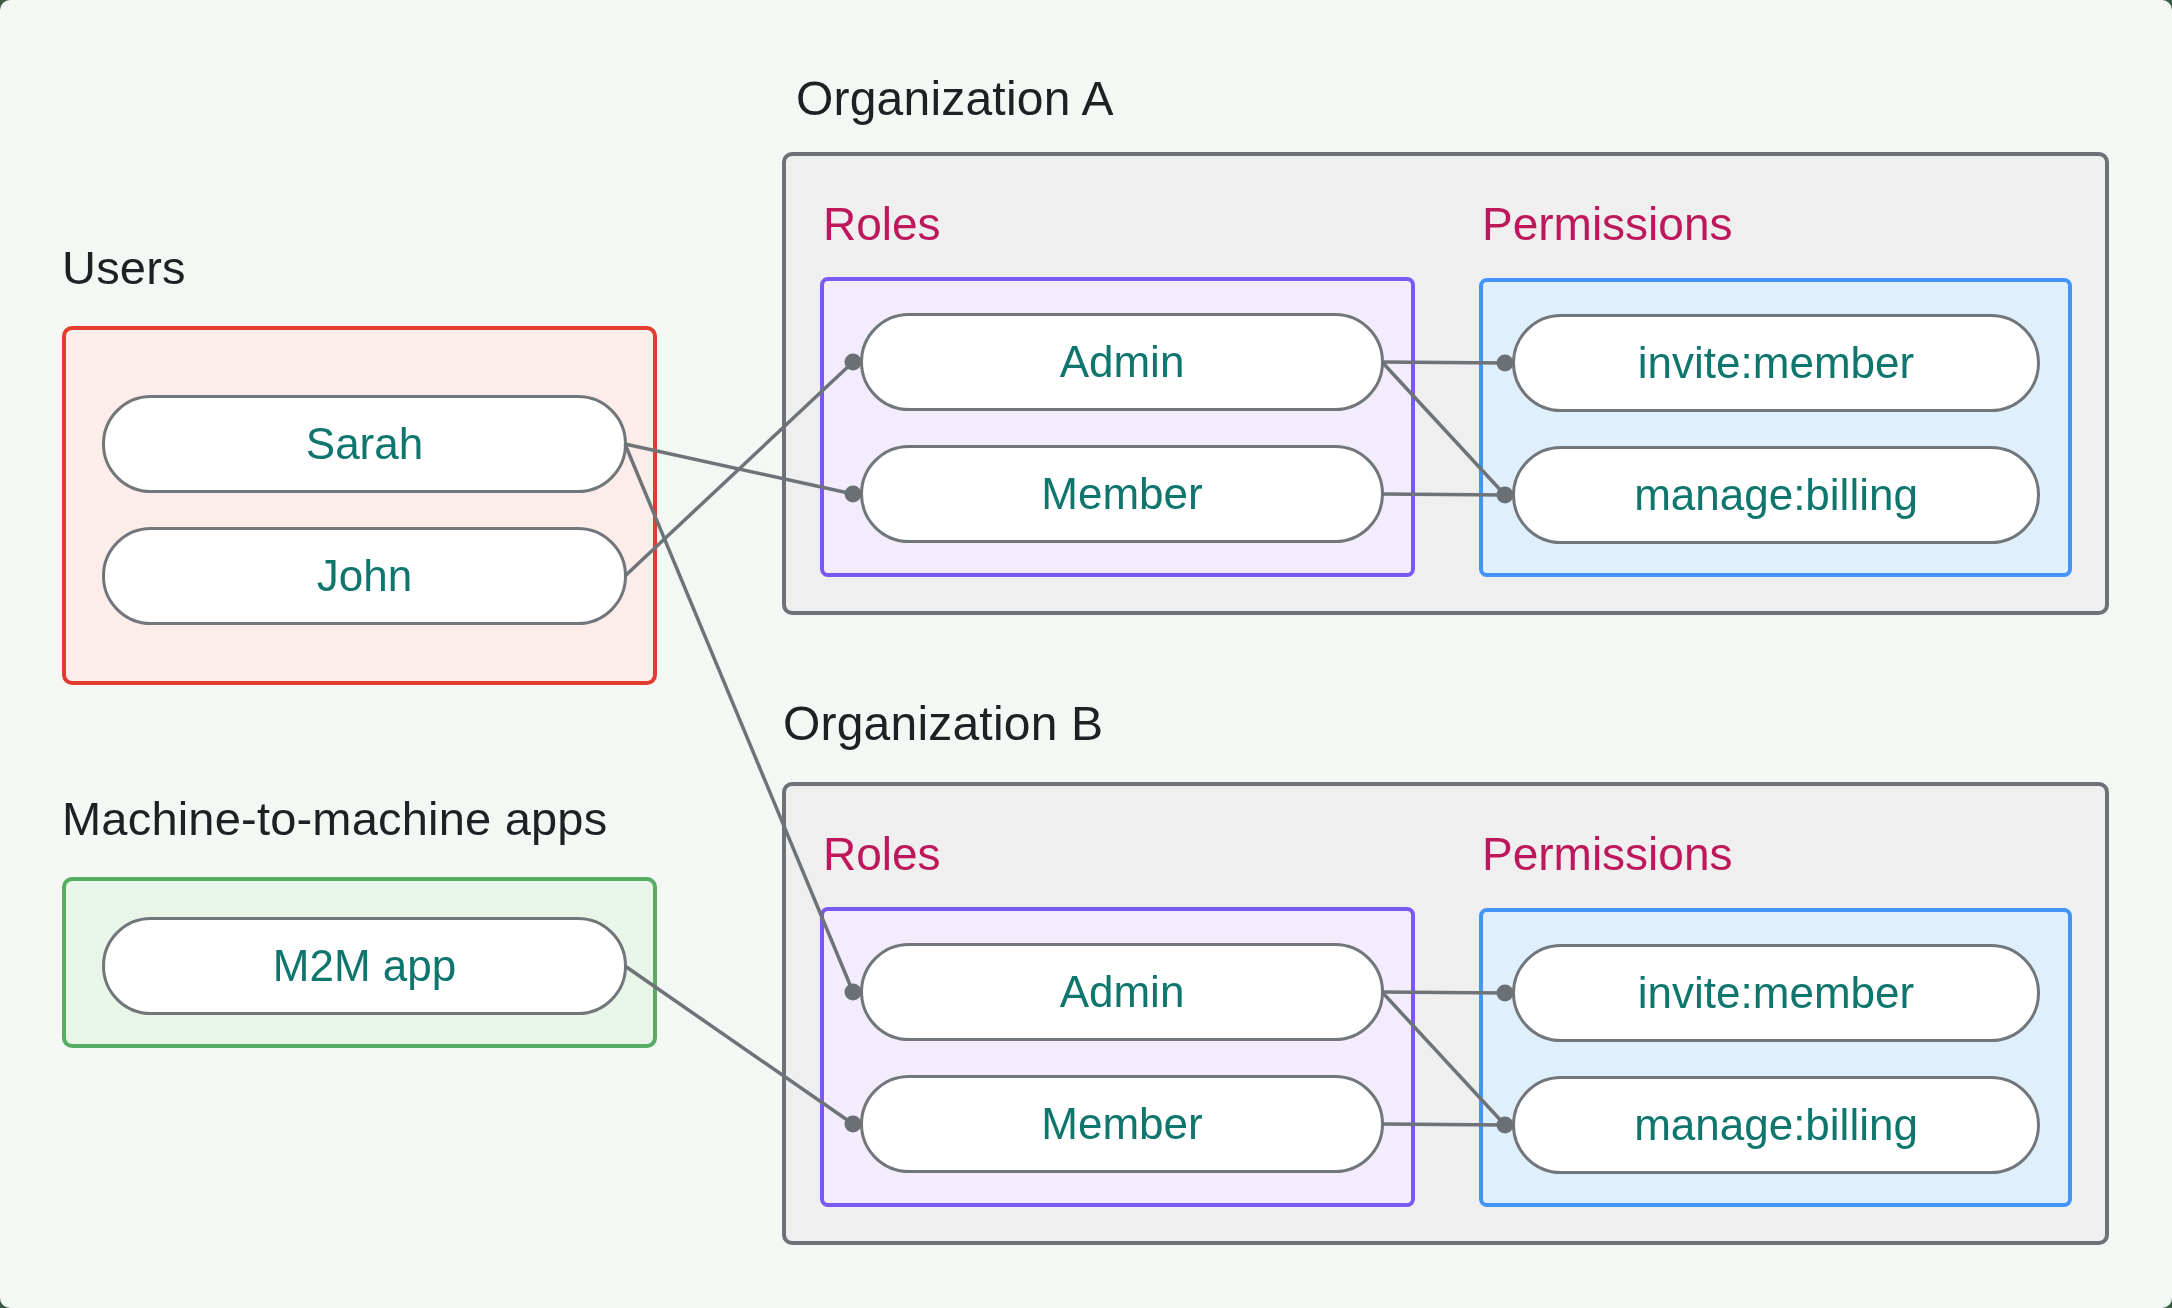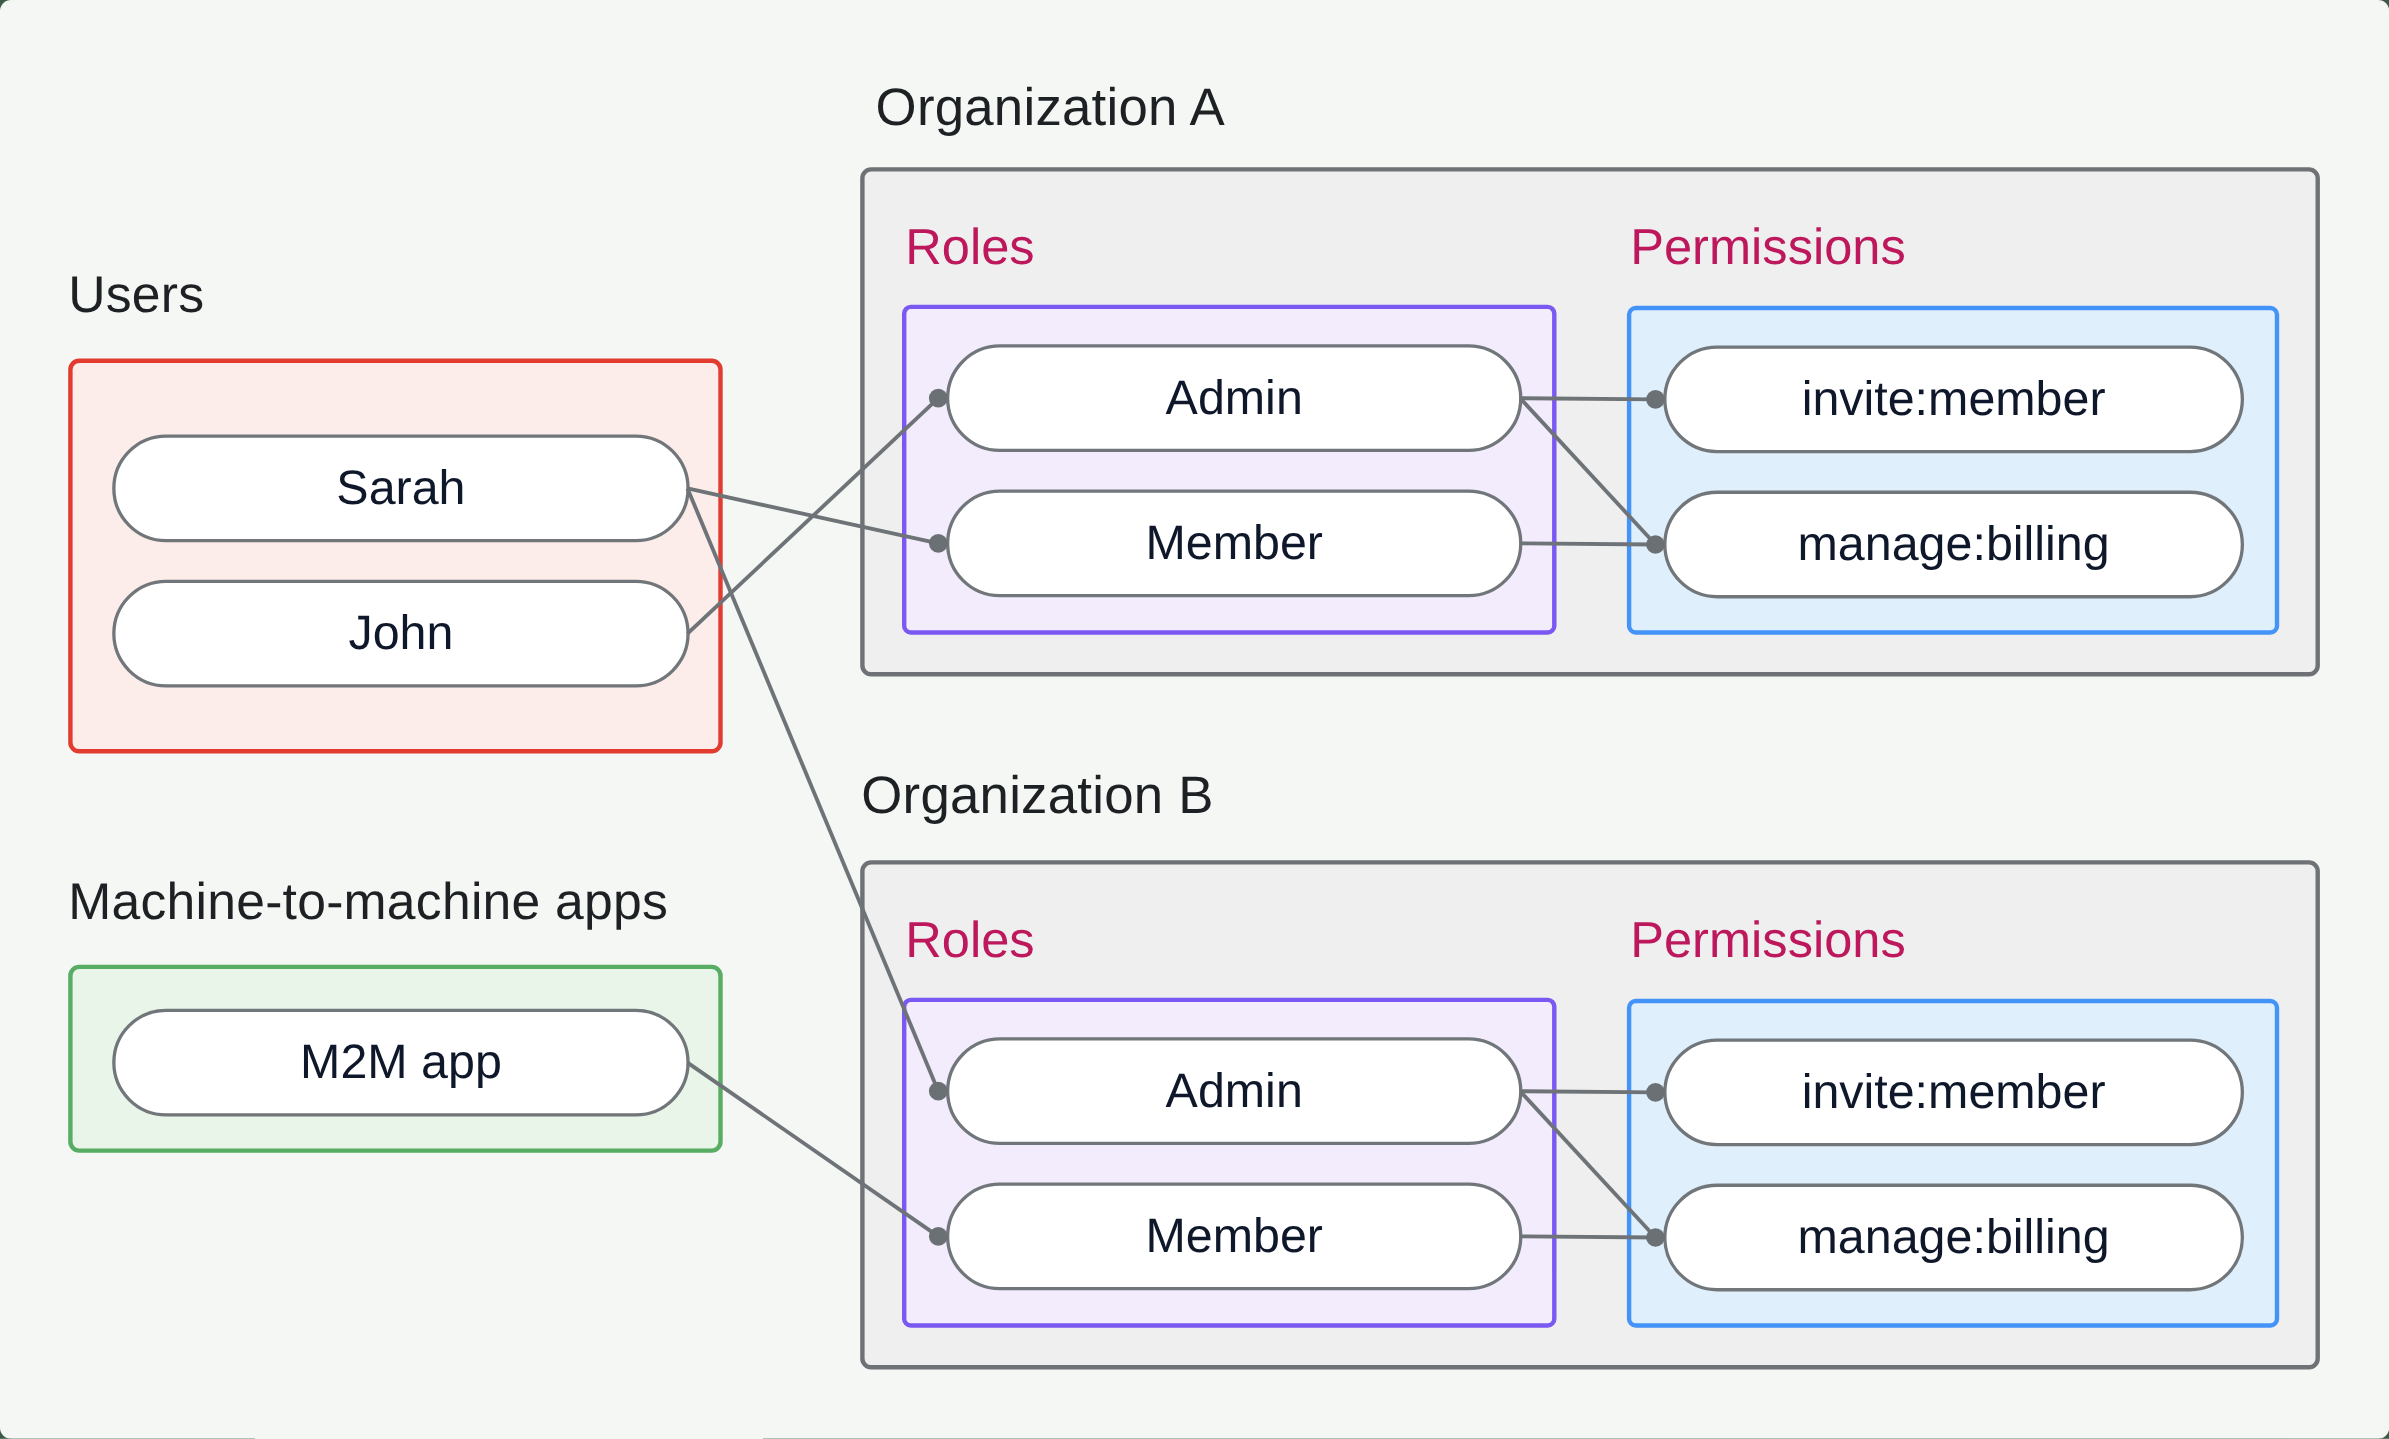--- a/index.html
+++ b/index.html
@@ -66,21 +66,21 @@
   
   .pill{
     position:absolute;
     height:98px;
     background:#ffffff;
     border:3px solid #71767a;
     border-radius:49px;
     box-sizing:border-box;
     display:flex;align-items:center;justify-content:center;
     font-size:44px;
-    color:#0f172a;
+    color:#0f766e;
     white-space:nowrap;
   }
   .user-pill{left:36px;width:525px;}
   .role-pill{left:36px;width:524px;}
   .perm-pill{left:29px;width:528px;}
   #pill-sarah{top:65px;}
   #pill-john{top:197px;}
   #pill-m2m{top:36px;}
   .pill-row-1{top:32px;}
   .pill-row-2{top:164px;}

